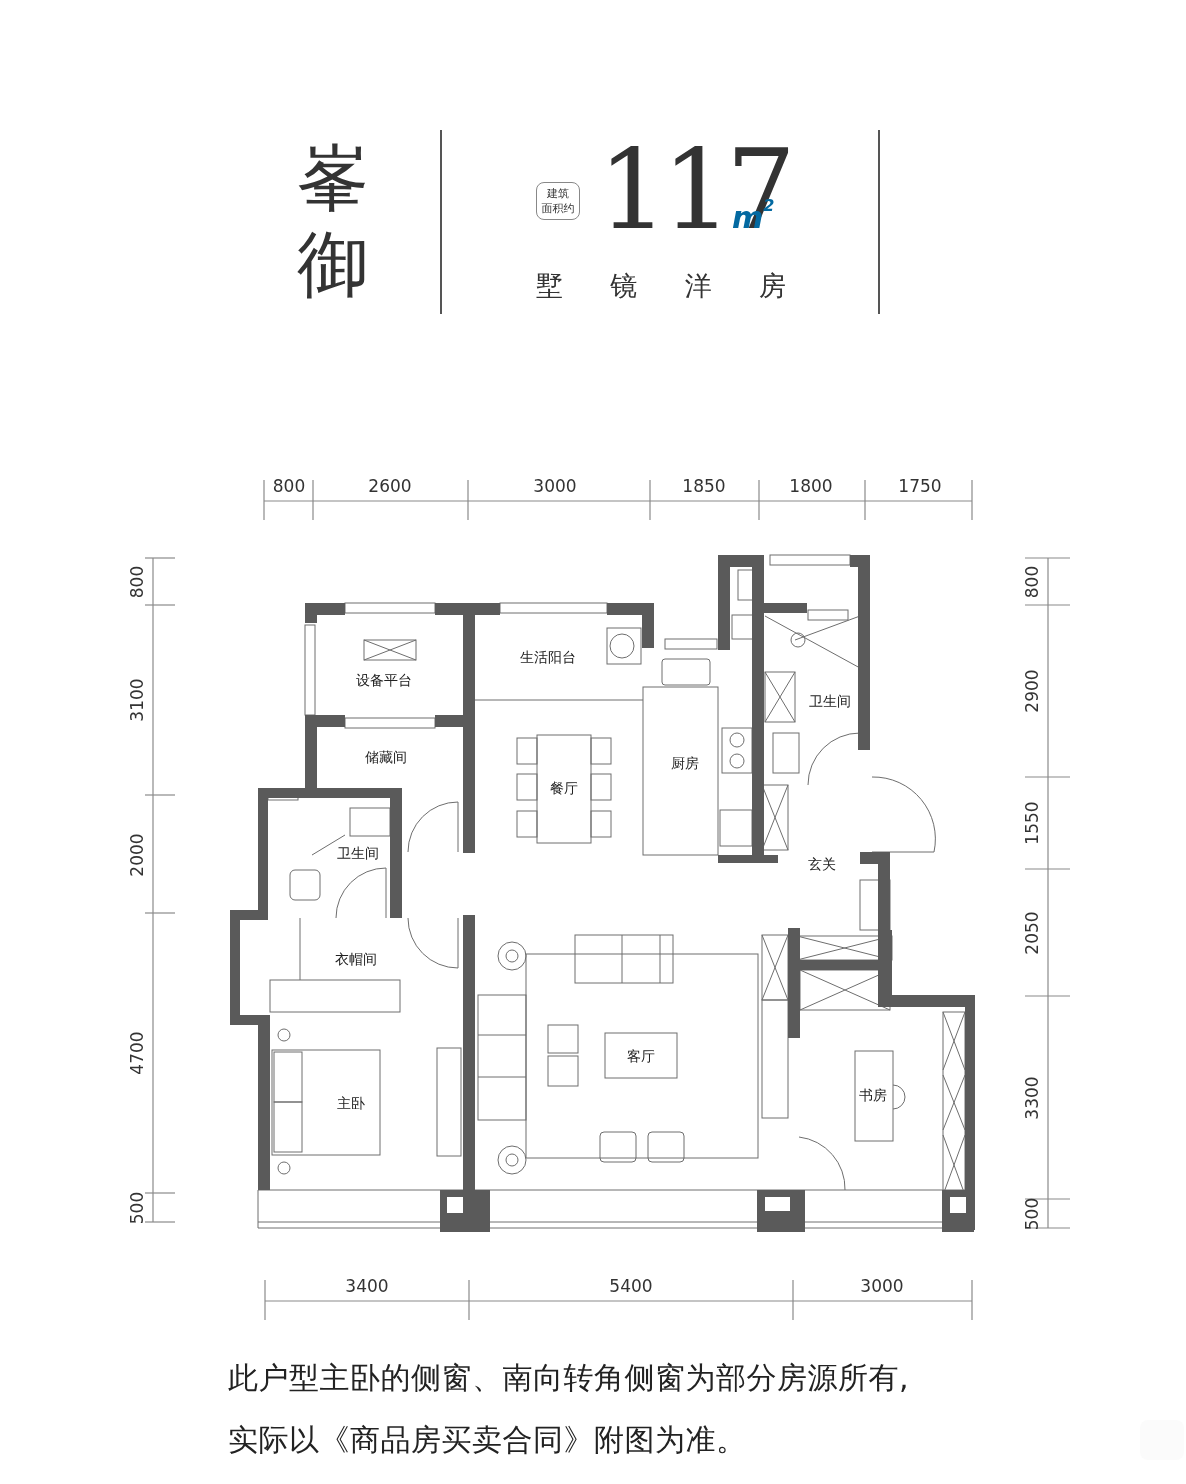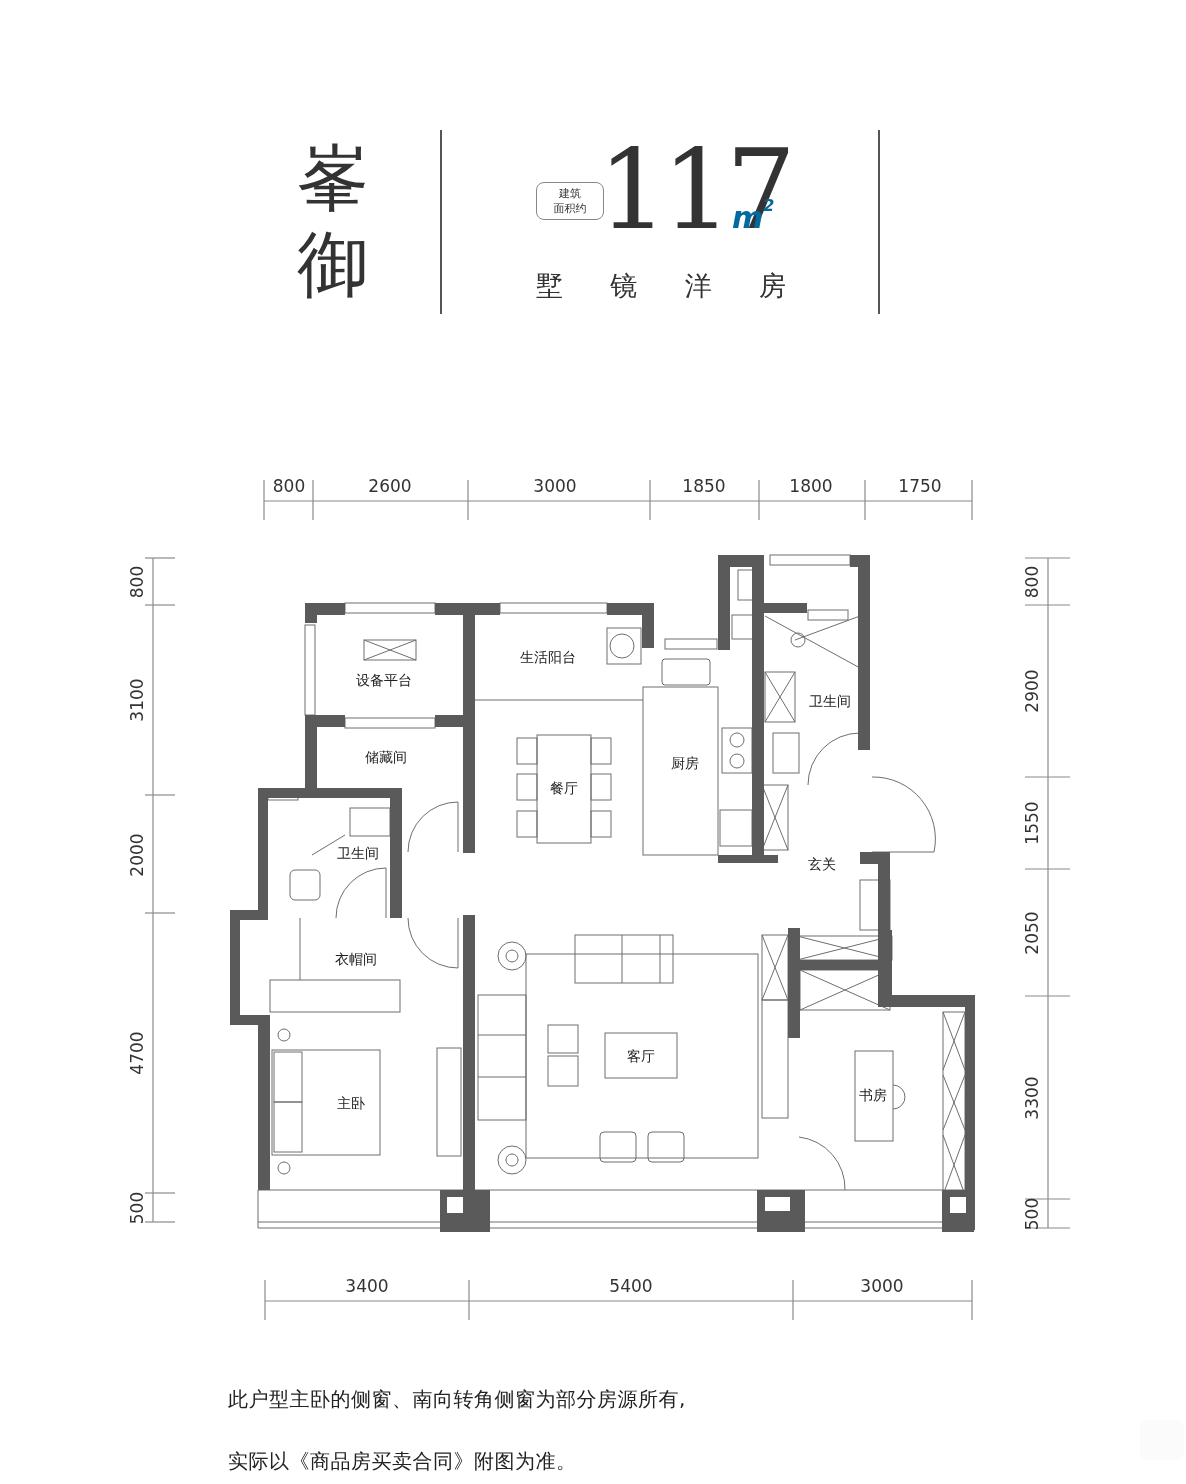--- a/index.html
+++ b/index.html
@@ -1,26 +1,26 @@
 <!DOCTYPE html>
 <html><head>
 <meta charset="utf-8">
 <style>
   html, body { margin:0; padding:0; background:#ffffff; }
   body { width:1186px; height:1484px; position:relative; overflow:hidden; font-family:"DejaVu Sans","Liberation Sans",sans-serif; color:#2b2b2b; }
   .abs { position:absolute; }
   .title-col { left:288px; top:135px; width:90px; display:flex; flex-direction:column; align-items:center; }
   .title-char { font-family:"DejaVu Serif","Liberation Serif",serif; font-size:72px; line-height:86px; color:#333; }
   .vline { width:2px; background:#555; }
-  .area-badge { left:536px; top:182px; width:68px; height:38px; border:1px solid #888; border-radius:8px; font-size:11px; line-height:15px; text-align:center; padding-top:3px; color:#333; box-sizing:border-box;}
+  .area-badge { left:536px; top:182px; width:44px; height:38px; border:1px solid #888; border-radius:8px; font-size:11px; line-height:15px; text-align:center; padding-top:3px; color:#333; box-sizing:border-box;}
   .area-num { left:598px; top:130px; font-family:"DejaVu Serif","Liberation Serif",serif; font-size:110px; line-height:120px; color:#333; letter-spacing:-6px; }
   .area-unit { left:732px; top:200px; font-size:30px; font-weight:bold; color:#0369a1;font-style:italic; }
   .area-unit sup { font-size:16px; vertical-align:top; position:relative; top:-4px; }
   .subtitle { left:536px; top:268px; width:250px; display:flex; justify-content:space-between; font-size:27px; color:#333; }
-  .note { left:228px; font-size:20px; color:#222; letter-spacing:0.5px;margin-top:28px; }
+  .note { left:228px; font-size:30px; color:#222; letter-spacing:0.5px; }
   svg text { font-family:"DejaVu Sans","Liberation Sans",sans-serif; }
   .watermark { left:1140px; top:1420px; width:44px; height:40px; border-radius:8px; background:#fbfbfb; }
 </style>
 </head>
 <body>
 
 <div class="abs title-col">
   <span class="title-char">峯</span>
   <span class="title-char">御</span>
 </div>

